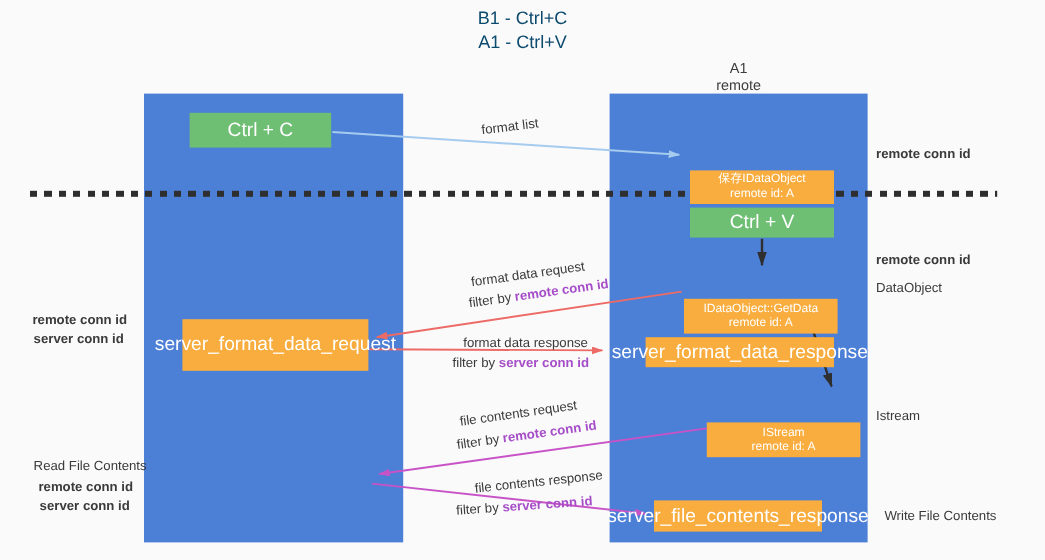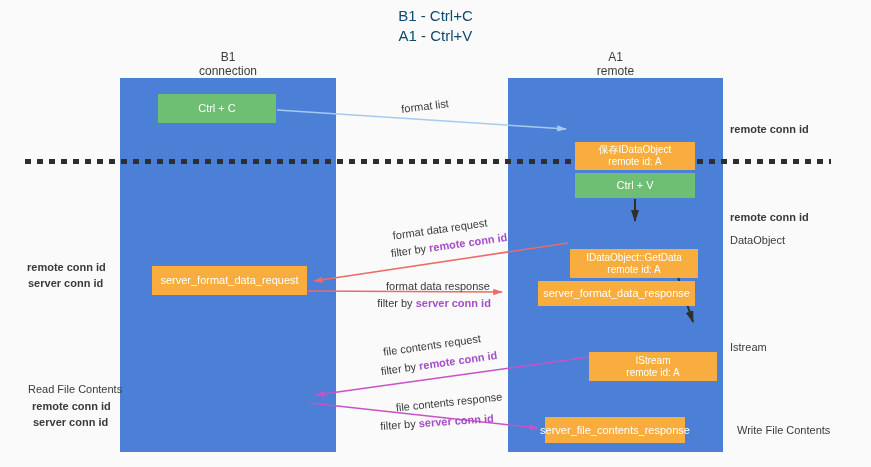--- a/index.html
+++ b/index.html
@@ -28,21 +28,21 @@
   .lifeline{
     background:#4C7FD6;
   }
   .dashed-line{
     background:repeating-linear-gradient(90deg,#2e2e2e 0 6px,transparent 6px 12px);
   }
   .node{
     display:flex;flex-direction:column;
     align-items:center;justify-content:center;
     color:#ffffff;
-    font-size:11px;line-height:13px;
+    font-size:16px;line-height:13px;
     text-align:center;
     box-sizing:border-box;
   }
   .node.small{font-size:10px;line-height:12px;margin-top:22px;}
   .green{background:#6EBE73;}
   .orange{background:#F8AD3E;}
   .flow-label{
     font-size:11px;color:#3a3a3a;
     text-align:center;white-space:nowrap;
   }
@@ -59,24 +59,20 @@
 </head>
 <body>
 
 <div class="stage">
 
   <div class="abs title">
     <div>B1 - Ctrl+C</div>
     <div>A1 - Ctrl+V</div>
   </div>
 
-  <div class="abs col-header" style="left:120px;top:50px;width:216px;">
-    <div>B1</div>
-    <div>connection</div>
-  </div>
   <div class="abs col-header" style="left:508px;top:50px;width:215px;">
     <div>A1</div>
     <div>remote</div>
   </div>
 
   <div class="abs lifeline" style="left:120px;top:78px;width:216px;height:374px;"></div>
   <div class="abs lifeline" style="left:508px;top:78px;width:215px;height:374px;"></div>
 
   <div class="abs dashed-line" style="left:25px;top:159px;width:806px;height:5px;"></div>
 
@@ -115,21 +111,21 @@
 
   <div class="abs node green" style="left:575px;top:173px;width:120px;height:25px;">
     <span>Ctrl + V</span>
   </div>
 
   <div class="abs node orange small" style="left:570px;top:227px;width:128px;height:29px;align-items:center;">
     <span>IDataObject::GetData</span>
     <span>remote id: A</span>
   </div>
 
-  <div class="abs node orange" style="left:152px;top:266px;width:155px;height:29px;">
+  <div class="abs node orange" style="left:152px;top:266px;width:155px;height:43px;">
     <span>server_format_data_request</span>
   </div>
 
   <div class="abs node orange" style="left:508px;top:281px;width:157px;height:25px;margin-left:30px;">
     <span>server_format_data_response</span>
   </div>
 
   <div class="abs node orange small" style="left:589px;top:330px;width:128px;height:29px;">
     <span>IStream</span>
     <span>remote id: A</span>

